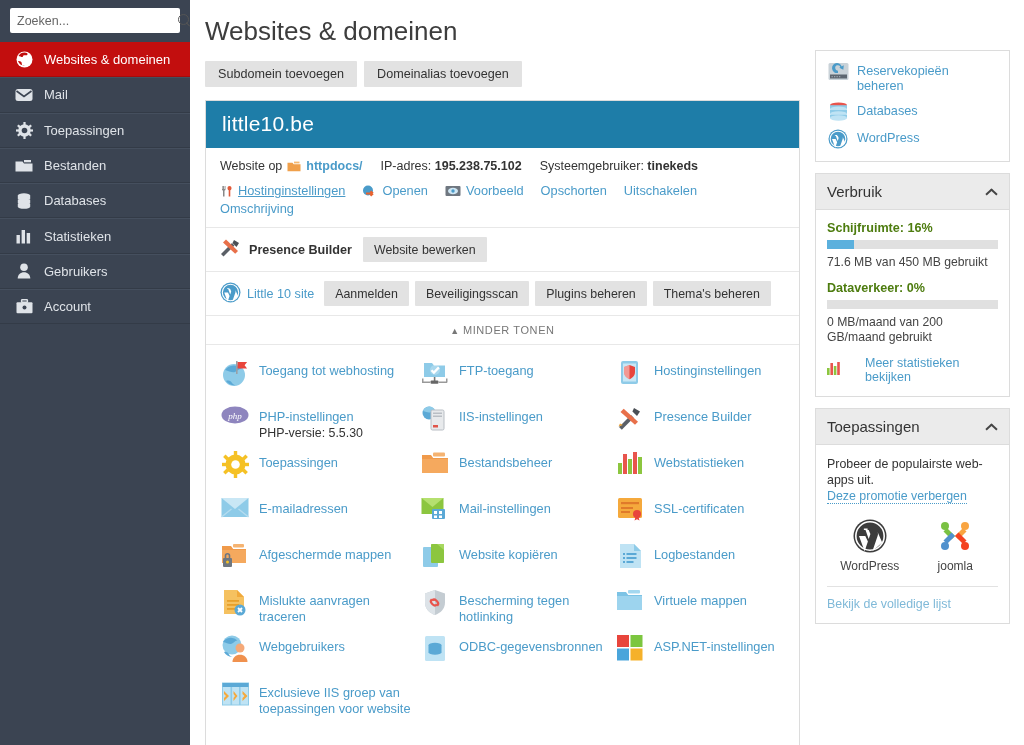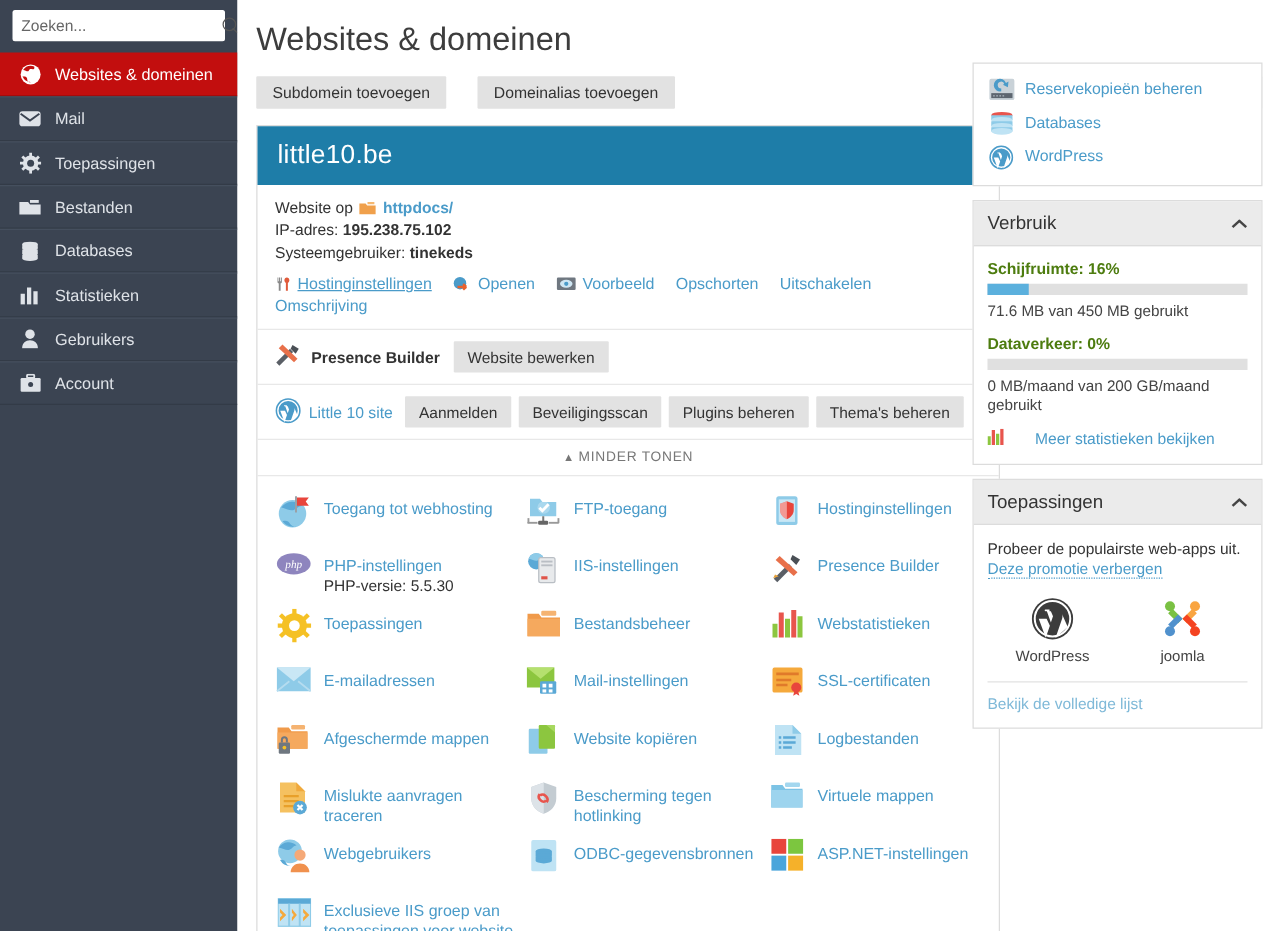--- a/index.html
+++ b/index.html
@@ -102,21 +102,21 @@
     border: none;
     height: 26px;
     padding: 0 13px;
     font-family: "Liberation Sans", sans-serif;
     font-size: 12.6px;
     color: #333;
     cursor: pointer;
     border-radius: 1px;
     line-height: 26px;
   }
-  .btn + .btn { margin-left: 25px; }
+  .btn + .btn { margin-left: 7px; }
   .toolbar-right {
     position: absolute; right: 0; top: 0;
     display: flex;
   }
   .icon-btn {
     width: 32px; height: 26px;
     background: #e2e2e2;
     border: none; cursor: pointer;
     display: flex; align-items: center; justify-content: center;
     color: #666; font-size: 14px;
@@ -141,23 +141,22 @@
   .domain-body { padding: 0; }
 
   .d-row {
     padding: 9px 14px;
     border-bottom: 1px solid #e8e8e8;
   }
   .d-row:last-child { border-bottom: none; }
 
   .info-line {
     font-size: 12.5px; color: #333;
-    display: flex; flex-wrap: wrap;
+    display: flex; align-items: center; flex-wrap: wrap;
     line-height: 18px;
-    flex-direction: column;
   }
   .info-line .grp { display: flex; align-items: center; margin-right: 18px; }
   .info-line b { font-weight: bold; }
   .lnk { color: #4a9bc9; text-decoration: none; cursor: pointer; }
   .lnk.und { text-decoration: underline; }
   .lnk.bold { font-weight: bold; }
 
   .action-line {
     display: flex; align-items: center; flex-wrap: wrap;
     margin-top: 7px; font-size: 12.8px;
@@ -213,21 +212,21 @@
   .gtxt a {
     color: #4a9bc9; font-size: 12.8px; text-decoration: none;
     cursor: pointer; display: block; line-height: 16px;
     max-width: 155px;
   }
   .gsub { color: #333; font-size: 12.4px; margin-top: 3px; }
 
   
   .rightcol {
     position: absolute; right: 0; top: 0;
-    width: 246px; padding: 0 14px 0 0;
+    width: 209px; padding: 0 14px 0 0;
   }
   .rpanel {
     border: 1px solid #dcdcdc;
     background: #fff;
     margin-bottom: 11px;
   }
   .rpanel.first { margin-top: 50px; }
   .rpanel-head {
     background: #ebebeb;
     border-bottom: 1px solid #dcdcdc;

